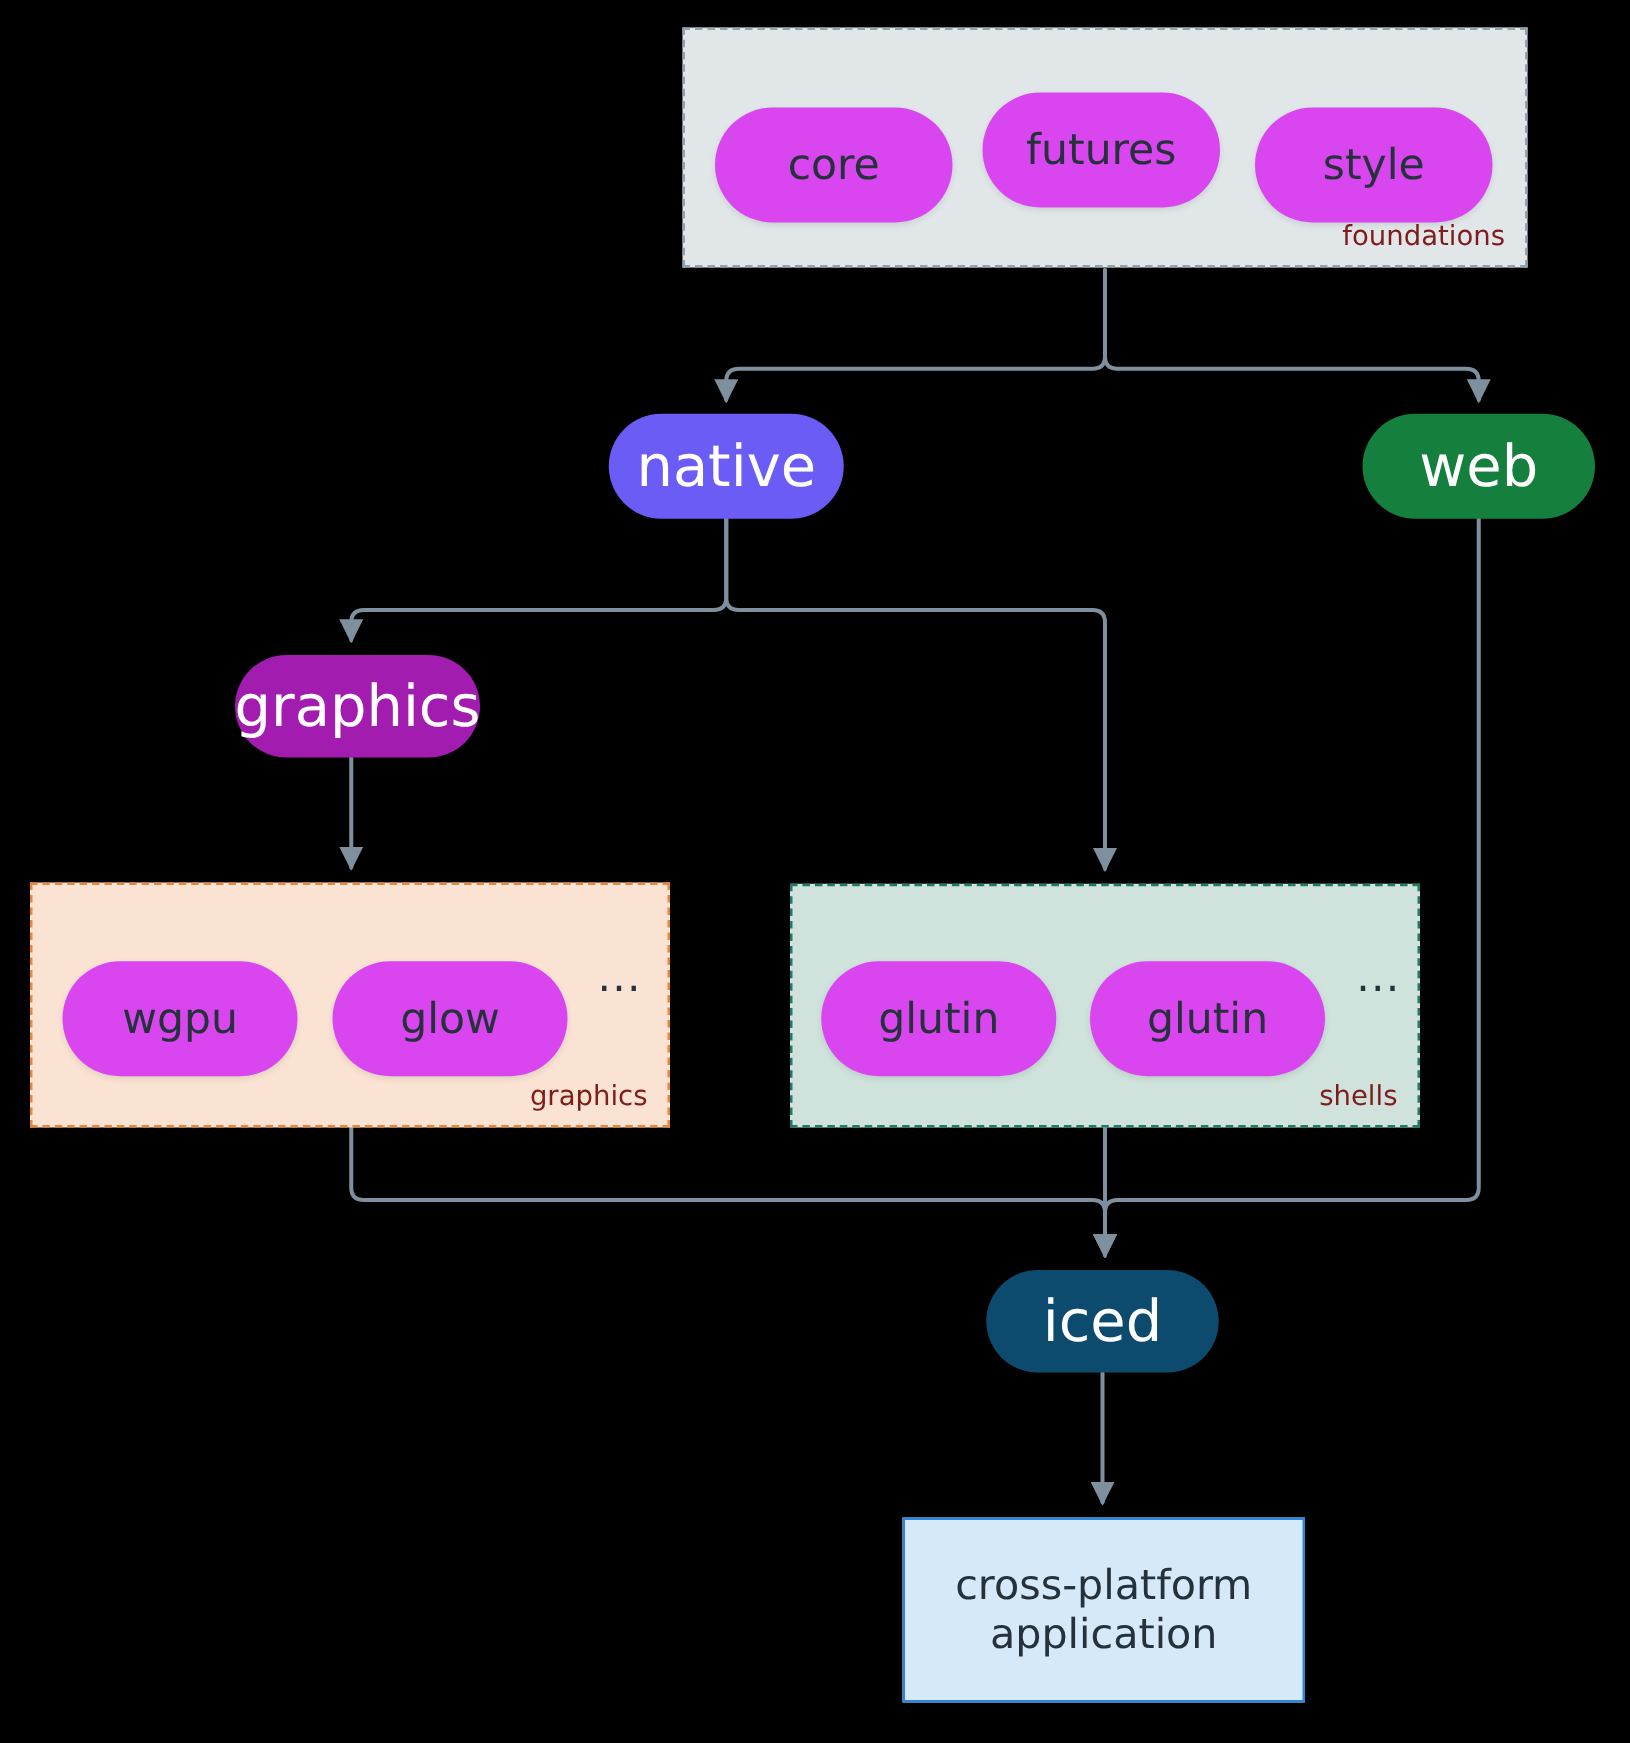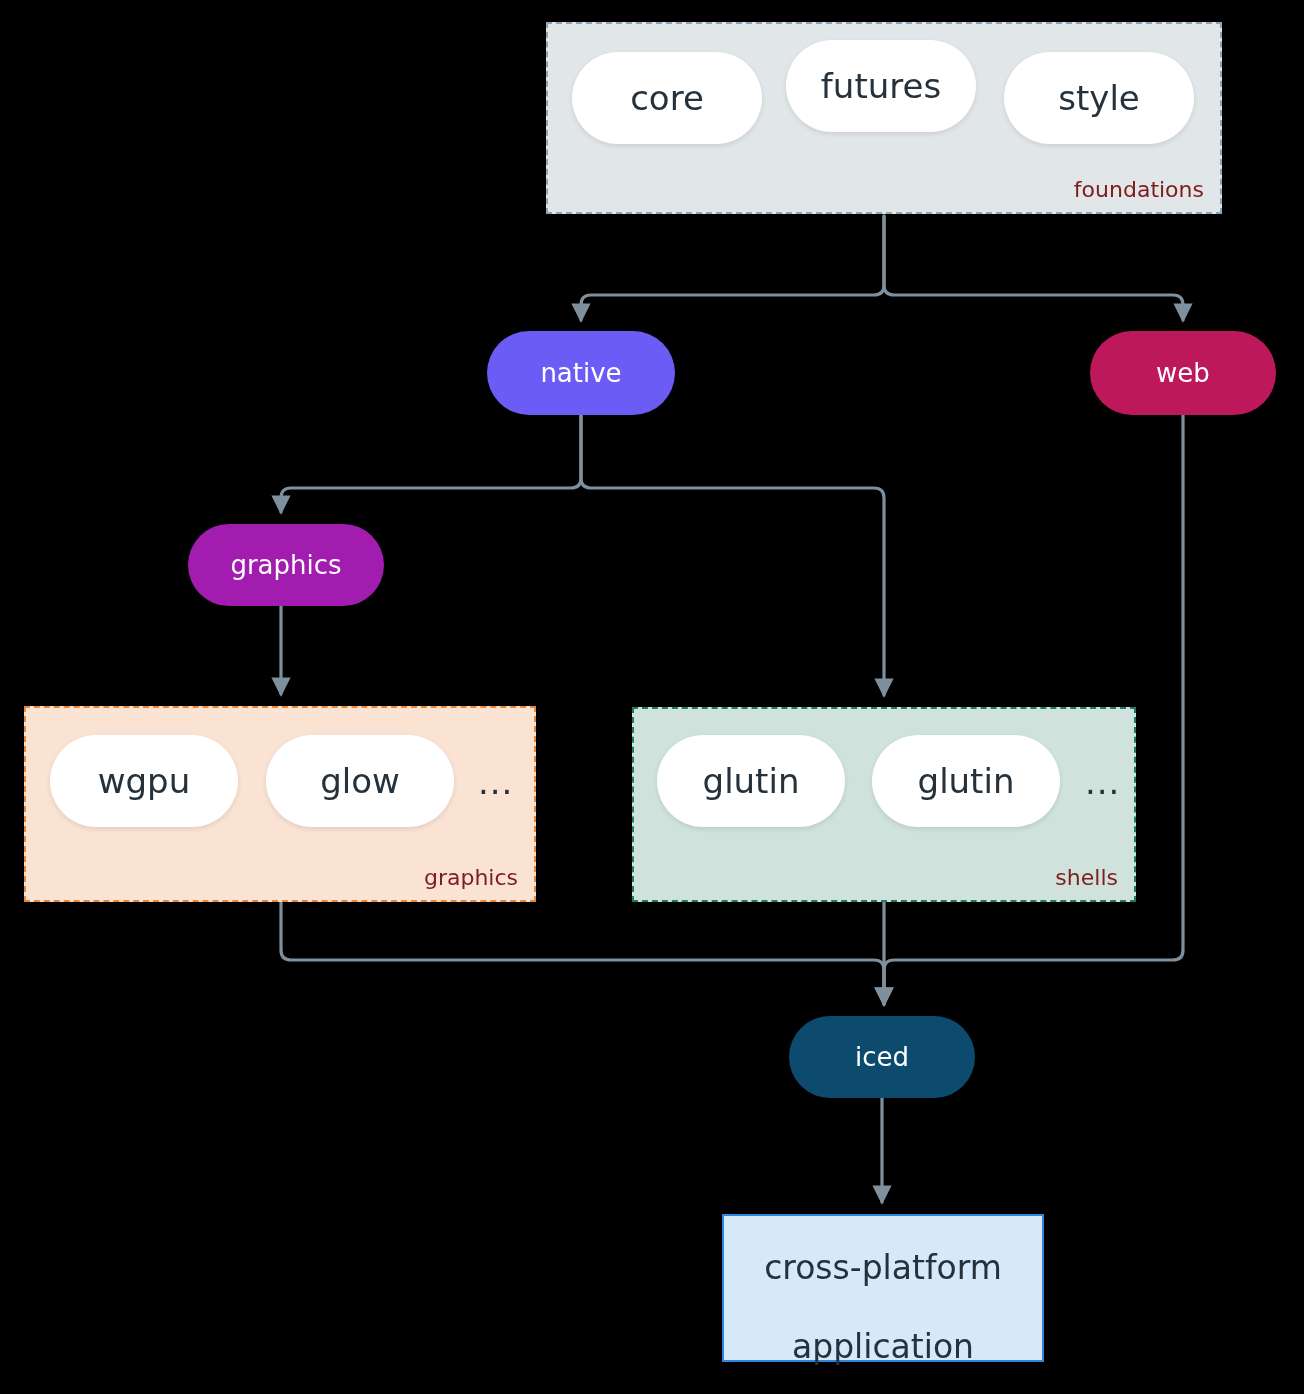--- a/index.html
+++ b/index.html
@@ -65,25 +65,26 @@
   }
   
   #cluster-shells {
     left: 632px;  top: 707px;
     width: 504px; height: 195px;
     background: #CFE2DC;
     border-color: #1F7A67;
   }
   
   .pill-white {
-    background: #ffffff;
+    background: #d946ef;
     border-radius: 999px;
     color: #25323C;
     font-size: 34px;
     box-shadow: 0 2px 5px rgba(0,0,0,0.10);
+    margin-top: 34px;
   }
   
   #node-core    { left: 572px; top: 52px; width: 190px; height: 92px; }
   #node-futures { left: 786px; top: 40px; width: 190px; height: 92px; }
   #node-style   { left: 1004px; top: 52px; width: 190px; height: 92px; }
   
   #node-wgpu { left: 50px;  top: 735px; width: 188px; height: 92px; }
   #node-glow { left: 266px; top: 735px; width: 188px; height: 92px; justify-content: center; }
   
   #node-winit  { left: 657px; top: 735px; width: 188px; height: 92px; }
@@ -94,46 +95,46 @@
     font-size: 34px;
     color: #25323C;
     letter-spacing: 1px;
   }
   #ellipsis-renderers { left: 478px; top: 762px; }
   #ellipsis-shells    { left: 1085px; top: 762px; }
   
   .pill-solid {
     border-radius: 999px;
     color: #FFFFFF;
-    font-size: 26px;
+    font-size: 46px;
   }
   #node-native {
     left: 487px; top: 331px; width: 188px; height: 84px;
     background: #6B5CF5;
   }
   #node-web {
     left: 1090px; top: 331px; width: 186px; height: 84px;
-    background: #be185d;
+    background: #15803d;
   }
   #node-graphics {
     left: 188px; top: 524px; width: 196px; height: 82px;
     background: #a21caf;
   }
   #node-iced {
     left: 789px; top: 1016px; width: 186px; height: 82px;
     background: #0c4a6e;
   }
   #node-application {
     left: 722px; top: 1214px; width: 322px; height: 148px;
     background: #D6E9F9;
     border: 2px solid #2E86DA;
     color: #25323C;
     font-size: 33px;
   }
-  .app-text { display: block; margin-top: 40px; }
+  .app-text { display: block; }
 </style>
 </head>
 <body>
 
 <div id="diagram-root">
 
   <svg id="edge-layer" viewBox="0 0 1304 1394" width="1304" height="1394">
     <defs>
       <marker id="arrow" viewBox="0 0 10 10" refX="8.6" refY="5" markerWidth="6" markerHeight="6" orient="auto-start-reverse">
         <path d="M 0 0 L 10 5 L 0 10 z" fill="#7E909D"></path>

